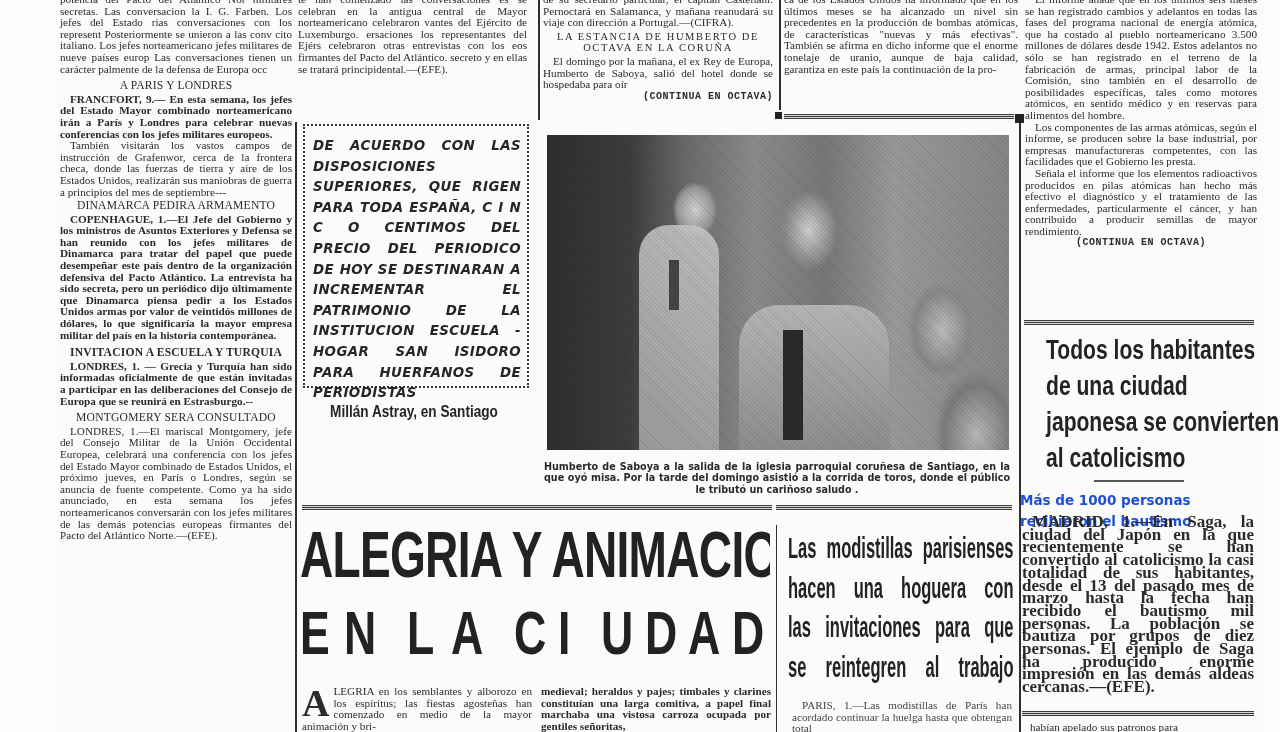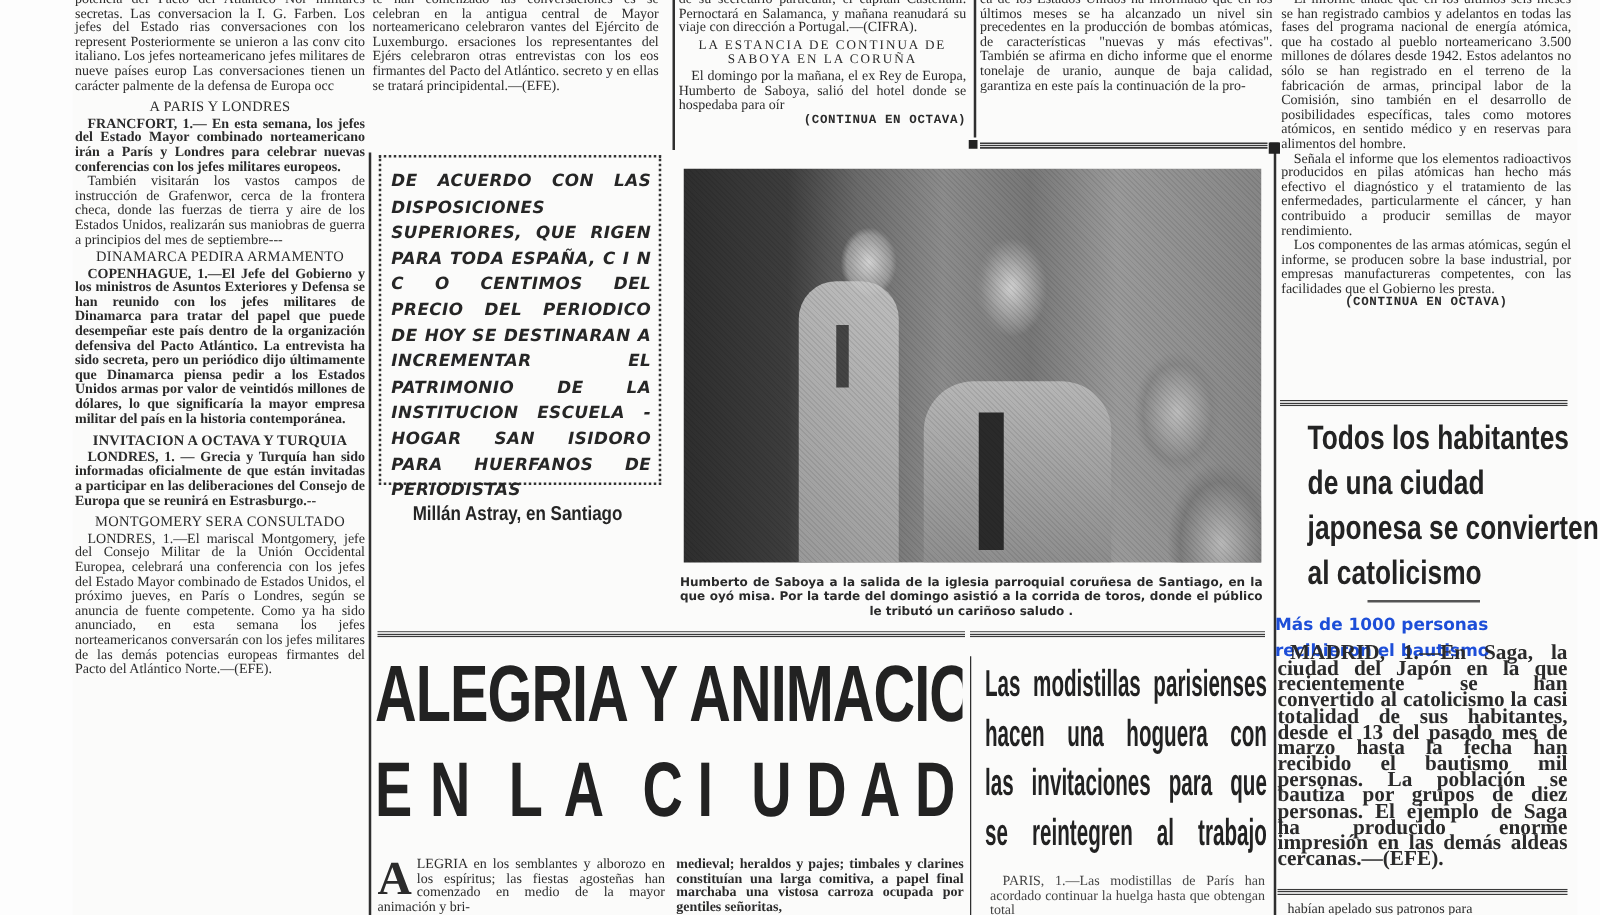--- a/index.html
+++ b/index.html
@@ -61,45 +61,45 @@
 </head>
 <body>
 
 <div class="page">
   <div class="leftmargin"></div>
   <div class="rightmargin"></div>
 
   <div class="col" style="left:60px; top:-6px; width:232px;">
     <p class="noind">potencia del Pacto del Atlántico Nor militares secretas. Las conversacion la I. G. Farben. Los jefes del Estado rias conversaciones con los represent Posteriormente se unieron a las conv cito italiano. Los jefes norteamericano jefes militares de nueve países europ Las conversaciones tienen un carácter palmente de la defensa de Europa occ</p>
     <div class="subhead" style="margin-top:5px;">A PARIS Y LONDRES</div>
-    <p class="b">FRANCFORT, 1.— En esta semana, los jefes del Estado Mayor combinado norteamericano irán a París y Londres para celebrar nuevas conferencias con los jefes militares europeos.</p>
+    <p class="b">FRANCFORT, 9.— En esta semana, los jefes del Estado Mayor combinado norteamericano irán a París y Londres para celebrar nuevas conferencias con los jefes militares europeos.</p>
     <p>También visitarán los vastos campos de instrucción de Grafenwor, cerca de la frontera checa, donde las fuerzas de tierra y aire de los Estados Unidos, realizarán sus maniobras de guerra a principios del mes de septiembre---</p>
     <div class="subhead">DINAMARCA PEDIRA ARMAMENTO</div>
     <p class="b">COPENHAGUE, 1.—El Jefe del Gobierno y los ministros de Asuntos Exteriores y Defensa se han reunido con los jefes militares de Dinamarca para tratar del papel que puede desempeñar este país dentro de la organización defensiva del Pacto Atlántico. La entrevista ha sido secreta, pero un periódico dijo últimamente que Dinamarca piensa pedir a los Estados Unidos armas por valor de veintidós millones de dólares, lo que significaría la mayor empresa militar del país en la historia contemporánea.</p>
-    <div class="subhead b" style="margin-top:6px;">INVITACION A OCTAVA Y TURQUIA</div>
+    <div class="subhead b" style="margin-top:6px;">INVITACION A ESCUELA Y TURQUIA</div>
     <p class="b">LONDRES, 1. — Grecia y Turquía han sido informadas oficialmente de que están invitadas a participar en las deliberaciones del Consejo de Europa que se reunirá en Estrasburgo.--</p>
     <div class="subhead" style="margin-top:5px;">MONTGOMERY SERA CONSULTADO</div>
     <p>LONDRES, 1.—El mariscal Montgomery, jefe del Consejo Militar de la Unión Occidental Europea, celebrará una conferencia con los jefes del Estado Mayor combinado de Estados Unidos, el próximo jueves, en París o Londres, según se anuncia de fuente competente. Como ya ha sido anunciado, en esta semana los jefes norteamericanos conversarán con los jefes militares de las demás potencias europeas firmantes del Pacto del Atlántico Norte.—(EFE).</p>
   </div>
 
   <div class="vrule" style="left:295px; top:122px; height:610px;"></div>
 
   <div class="col" style="left:298px; top:-6px; width:229px;">
     <p class="noind">te han comenzado las conversaciones es se celebran en la antigua central de Mayor norteamericano celebraron vantes del Ejército de Luxemburgo. ersaciones los representantes del Ejérs celebraron otras entrevistas con los eos firmantes del Pacto del Atlántico. secreto y en ellas se tratará principidental.—(EFE).</p>
   </div>
   <div class="boxnote">DE ACUERDO CON LAS DISPOSICIONES SUPERIORES, QUE RIGEN PARA TODA ESPAÑA, C I N C O CENTIMOS DEL PRECIO DEL PERIODICO DE HOY SE DESTINARAN A INCREMENTAR EL PATRIMONIO DE LA INSTITUCION ESCUELA - HOGAR SAN ISIDORO PARA HUERFANOS DE PERIODISTAS</div>
   <div class="col" style="left:300px; top:402px; width:228px;">
     <div class="millan">Millán Astray, en Santiago</div>
   </div>
 
   <div class="vrule" style="left:538px; top:0; height:120px;"></div>
 
   <div class="col" style="left:543px; top:-6px; width:230px;">
     <p class="noind">de su secretario particular, el capitán Castellani. Pernoctará en Salamanca, y mañana reanudará su viaje con dirección a Portugal.—(CIFRA).</p>
-    <div class="subhead" style="letter-spacing:1.6px; font-size:10.5px;">LA ESTANCIA DE CONTINUA DE SABOYA EN LA CORUÑA</div>
+    <div class="subhead" style="letter-spacing:1.6px; font-size:10.5px;">LA ESTANCIA DE HUMBERTO DE OCTAVA EN LA CORUÑA</div>
     <p>El domingo por la mañana, el ex Rey de Europa, Humberto de Saboya, salió del hotel donde se hospedaba para oír</p>
     <p class="cont">(CONTINUA EN OCTAVA)</p>
   </div>
   <div class="block" style="left:775px; top:112px; width:7px; height:7px;"></div>
 
   <div class="vrule" style="left:779px; top:0; height:110px;"></div>
 
   <div class="col" style="left:784px; top:-6px; width:234px;">
     <p class="noind">ca de los Estados Unidos ha informado que en los últimos meses se ha alcanzado un nivel sin precedentes en la producción de bombas atómicas, de características "nuevas y más efectivas". También se afirma en dicho informe que el enorme tonelaje de uranio, aunque de baja calidad, garantiza en este país la continuación de la pro-</p>
   </div>
@@ -113,22 +113,22 @@
     <div class="tieB"></div>
     <div class="grain"></div>
   </div>
   <div class="caption">Humberto de Saboya a la salida de la iglesia parroquial coruñesa de Santiago, en la que oyó misa. Por la tarde del domingo asistió a la corrida de toros, donde el público le tributó un cariñoso saludo .</div>
 
   <div class="hrule" style="left:302px; top:505px; width:470px;"></div>
   <div class="hrule" style="left:776px; top:505px; width:236px;"></div>
 
   <div class="col" style="left:1025px; top:-6px; width:232px;">
     <p>El informe añade que en los últimos seis meses se han registrado cambios y adelantos en todas las fases del programa nacional de energía atómica, que ha costado al pueblo norteamericano 3.500 millones de dólares desde 1942. Estos adelantos no sólo se han registrado en el terreno de la fabricación de armas, principal labor de la Comisión, sino también en el desarrollo de posibilidades específicas, tales como motores atómicos, en sentido médico y en reservas para alimentos del hombre.</p>
+    <p>Los componentes de las armas atómicas, según el informe, se producen sobre la base industrial, por empresas manufactureras competentes, con las facilidades que el Gobierno les presta.</p>
     <p>Señala el informe que los elementos radioactivos producidos en pilas atómicas han hecho más efectivo el diagnóstico y el tratamiento de las enfermedades, particularmente el cáncer, y han contribuido a producir semillas de mayor rendimiento.</p>
-    <p>Los componentes de las armas atómicas, según el informe, se producen sobre la base industrial, por empresas manufactureras competentes, con las facilidades que el Gobierno les presta.</p>
     <p class="cont" style="text-align:center;">(CONTINUA EN OCTAVA)</p>
   </div>
   <div class="vrule" style="left:1019px; top:118px; height:614px;"></div>
   <div class="block" style="left:1015px; top:114px; width:9px; height:9px;"></div>
   <div class="hrule" style="left:1024px; top:320px; width:230px;"></div>
 
   <div class="jap">
     <div class="l">Todos los habitantes</div>
     <div class="l">de una ciudad</div>
     <div class="l">japonesa se convierten</div>

